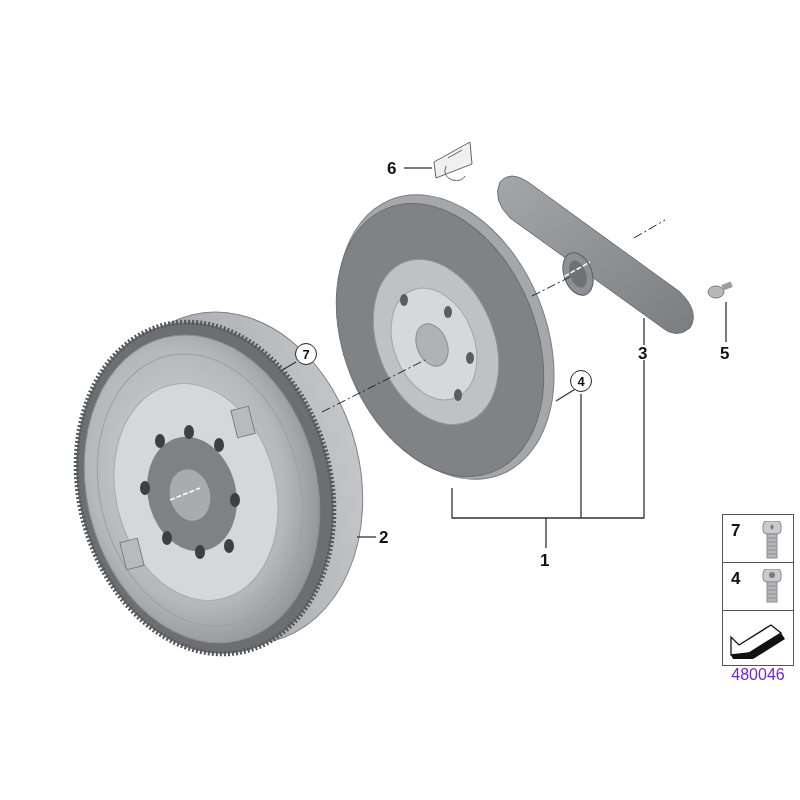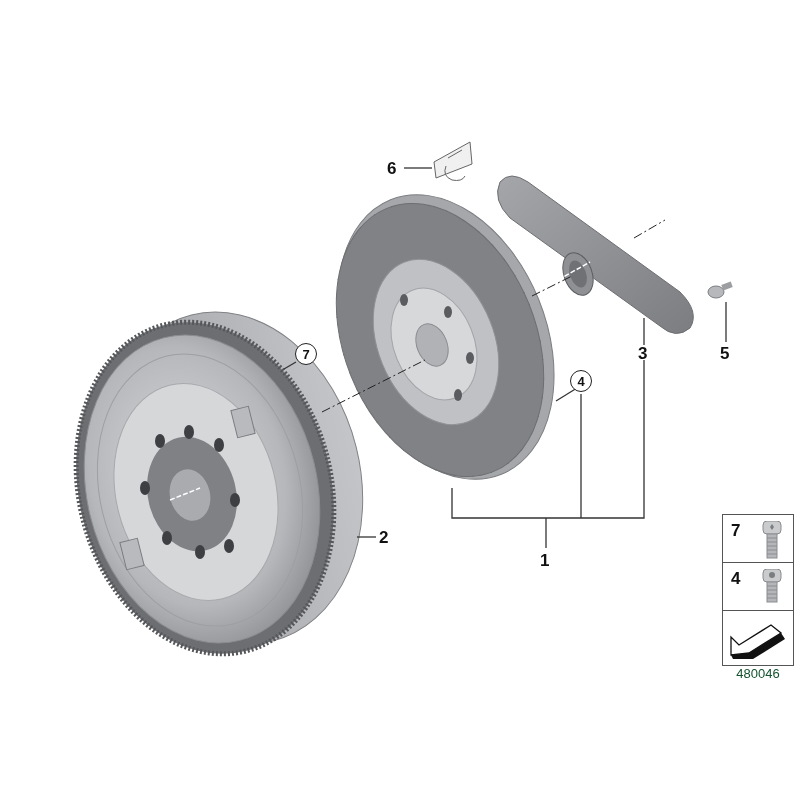--- a/index.html
+++ b/index.html
@@ -3,21 +3,21 @@
 <meta charset="utf-8">
 <style>
   html, body { margin:0; padding:0; background:#ffffff; }
   body { width:800px; height:800px; position:relative; overflow:hidden; font-family:"Liberation Sans", sans-serif; }
   #stage { position:absolute; left:0; top:0; width:800px; height:800px; }
   .callout { position:absolute; font-weight:bold; font-size:17px; color:#111; line-height:1; }
   .callout-circle { position:absolute; width:22px; height:22px; border:1.5px solid #222; border-radius:50%; background:#fff; font-weight:bold; font-size:13px; color:#111; display:flex; align-items:center; justify-content:center; box-sizing:border-box; }
   .legend-box { position:absolute; left:722px; top:514px; width:72px; height:152px; border:1px solid #555; box-sizing:border-box; background:#fff; }
   .legend-cell { position:absolute; left:0; width:70px; border-bottom:1px solid #555; box-sizing:border-box; }
   .legend-num { position:absolute; left:8px; top:6px; font-weight:bold; font-size:17px; color:#111; }
-  .diagram-id { position:absolute; left:722px; top:666px; width:72px; text-align:center; font-size:13px; color:#14532d; }
+  .diagram-id { position:absolute; left:722px; top:666px; width:72px; text-align:center; font-size:16px; color:#6d28d9; }
 </style>
 </head>
 <body>
 
 <div id="stage">
   <svg width="800" height="800" viewBox="0 0 800 800">
     <defs>
       <radialGradient id="gFly" cx="45%" cy="45%" r="60%">
         <stop offset="0%" stop-color="#d8dadc"></stop>
         <stop offset="70%" stop-color="#b5b7ba"></stop>

